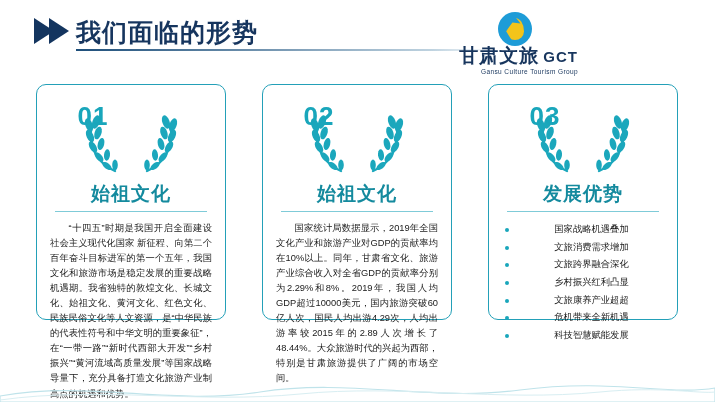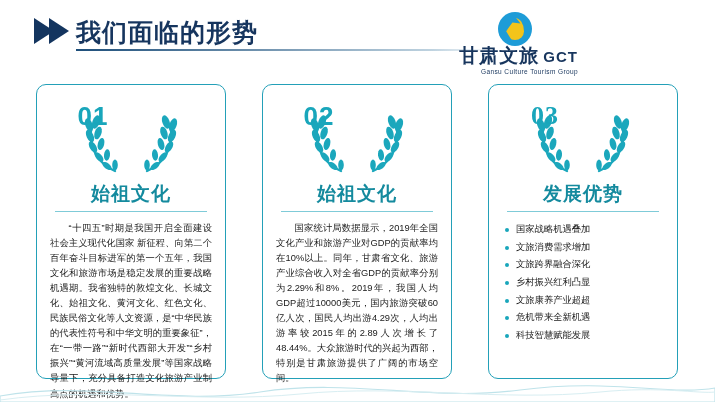--- a/index.html
+++ b/index.html
@@ -101,29 +101,29 @@
     margin-top: 3px;
   }
   .logo-words { display: flex; flex-direction: column; justify-content: center; }
   .logo-row { display: flex; align-items: baseline; }
 
   
   .card {
     position: absolute;
     top: 84px;
     width: 190px;
-    height: 295px;
+    height: 236px;
     border: 1px solid #23a0b8;
     border-radius: 10px;
     background: #ffffff;
     box-sizing: border-box;
   }
   #card1 { left: 36px; }
   #card2 { left: 262px; }
-  #card3 { left: 488px; font-family: Liberation Serif, serif; }
+  #card3 { left: 488px; }
 
   .wreath {
     position: absolute;
     left: 50%;
     top: 20px;
     transform: translateX(-50%);
     width: 112px;
     height: 72px;
   }
   .wreath-num {
@@ -173,20 +173,21 @@
     margin: 0;
     padding: 0;
     list-style: none;
   }
   .bullet-list li {
     font-size: 9.3px;
     line-height: 1.9;
     color: #1a1a1a;
     position: relative;
     padding-left: 11px;
+    text-align: center;
   }
   .bullet-list li:before {
     content: "";
     position: absolute;
     left: 0; top: 7px;
     width: 4px; height: 4px;
     background: #19a6bb;
     border-radius: 50%;
   }
   

